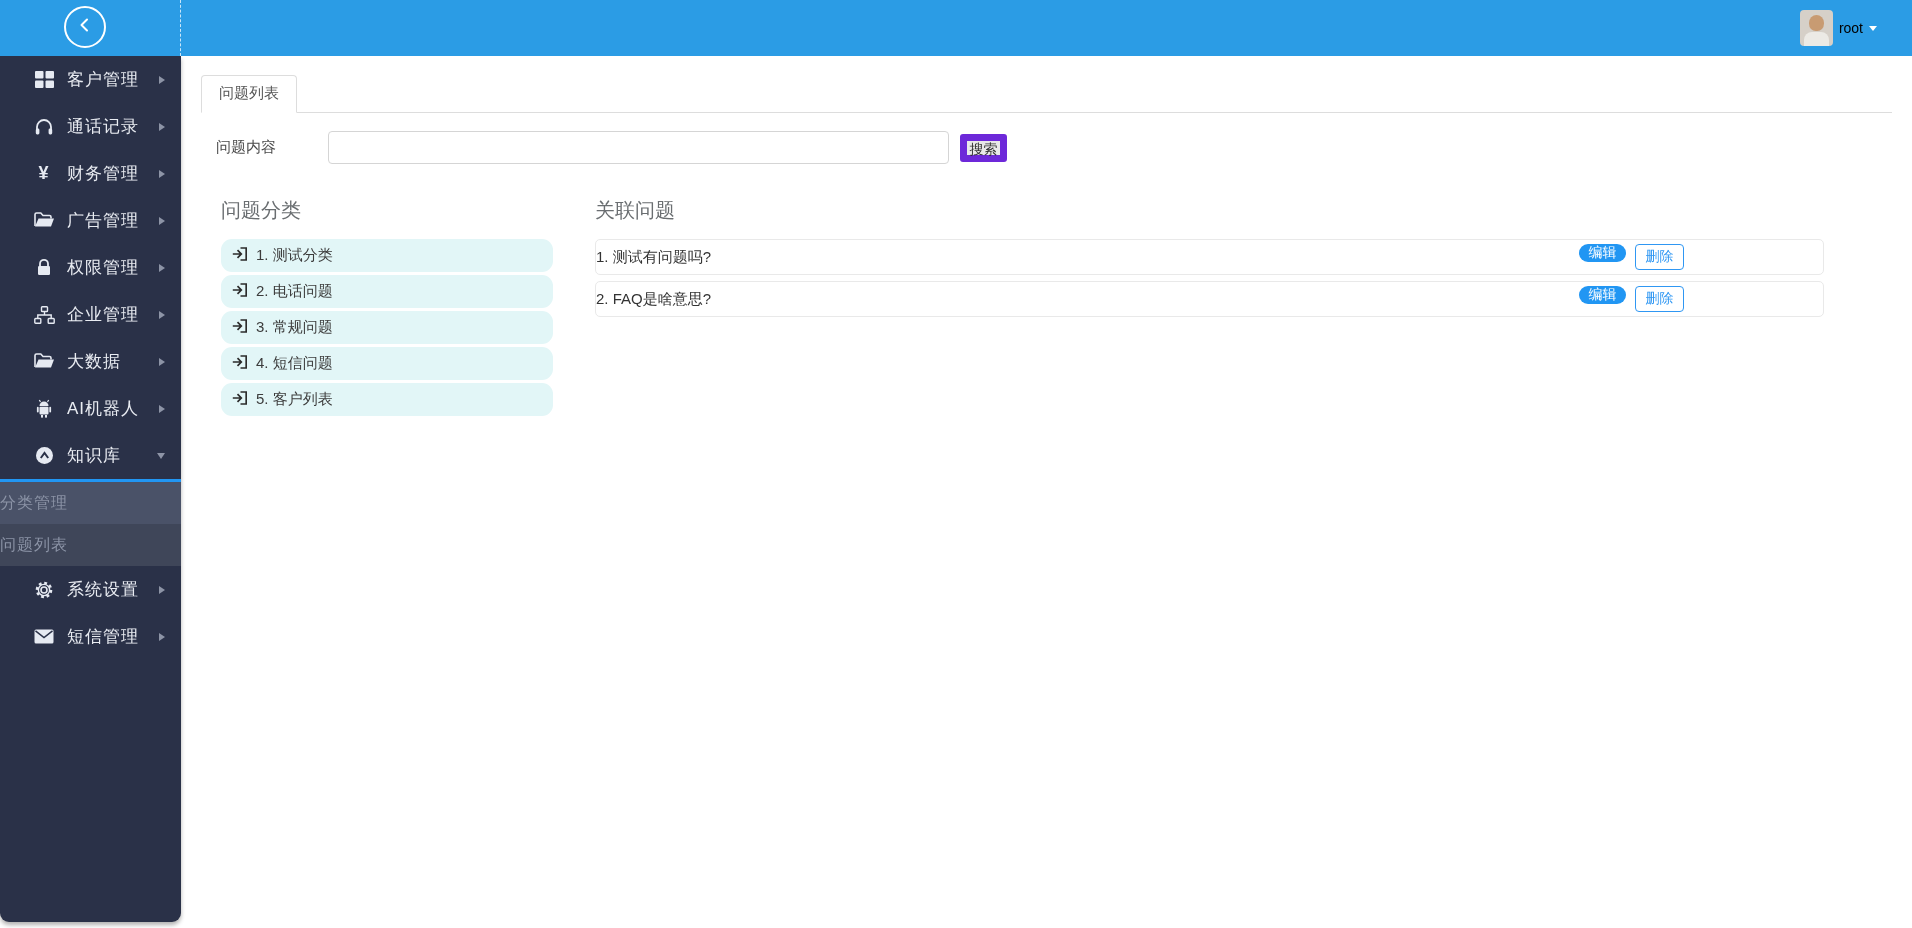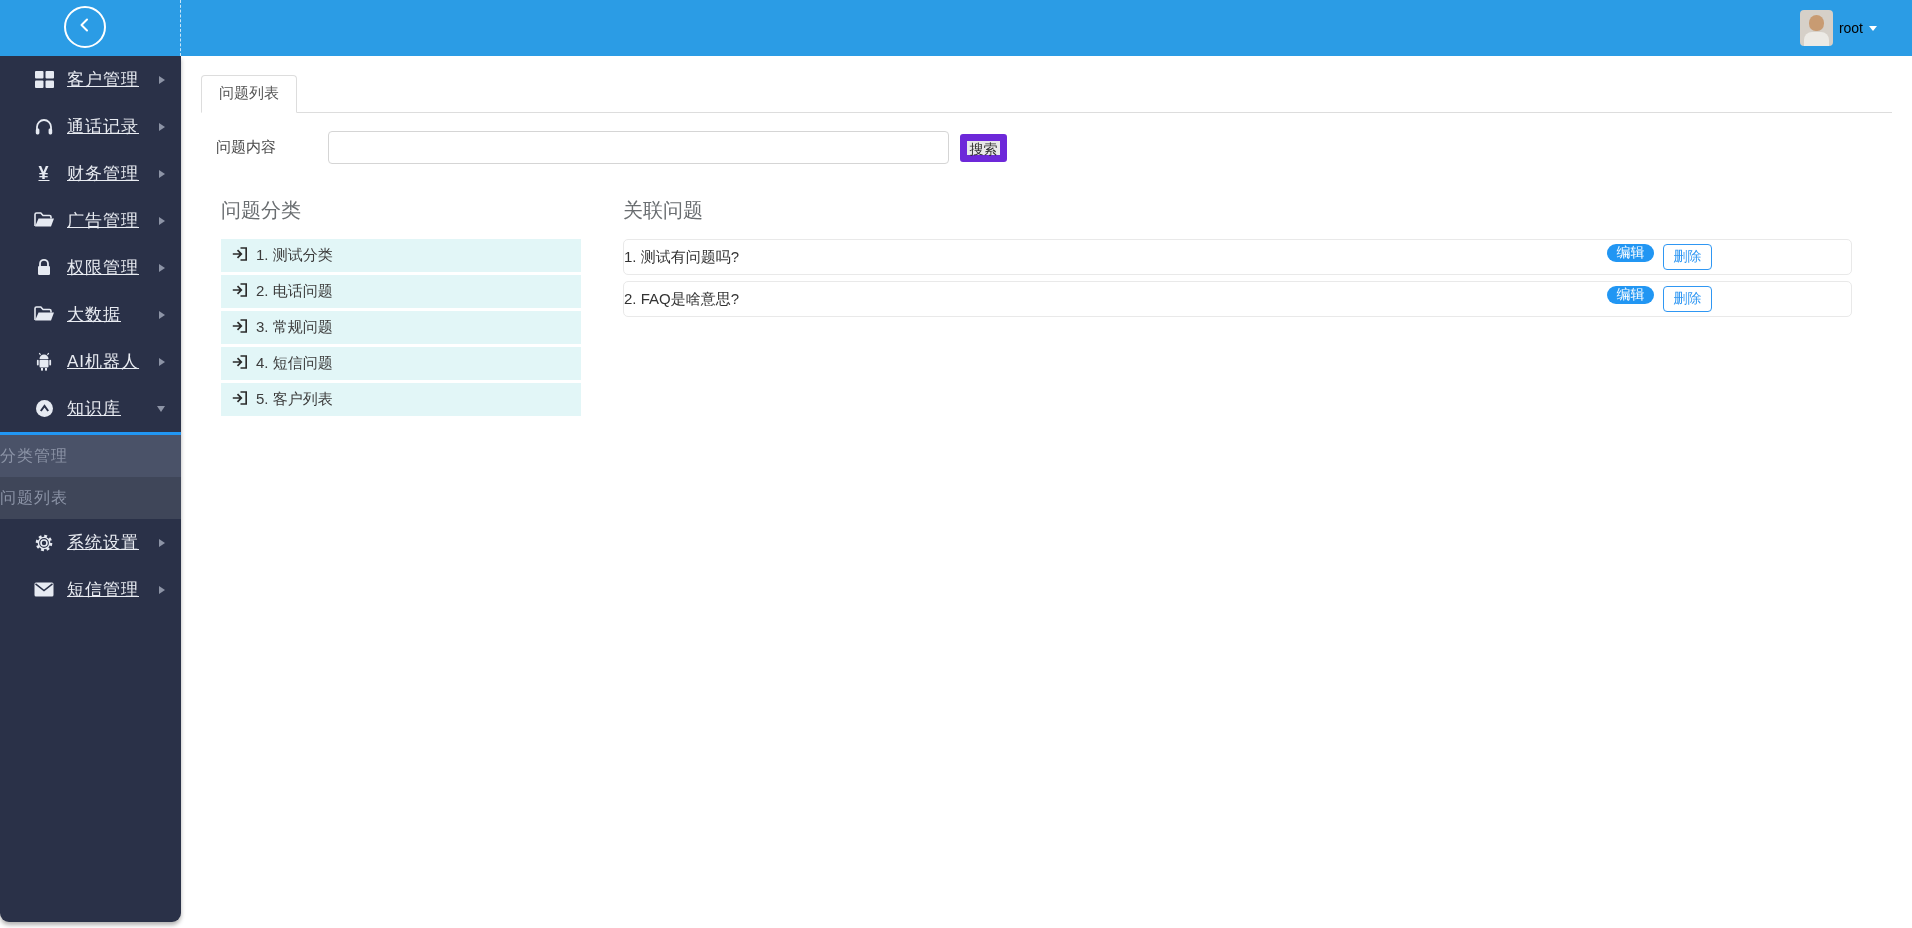--- a/index.html
+++ b/index.html
@@ -25,21 +25,21 @@
   .username { color:#000000; font-size:14px; }
   .caret-down-white { width:0; height:0; border-top:5px solid #fff;
                       border-left:4px solid transparent; border-right:4px solid transparent; }
 
   
   .sidebar { position:absolute; left:0; top:56px; width:181px; height:866px;
              background:#2a3148; border-radius:0 0 9px 9px;
              box-shadow:0 3px 4px rgba(0,0,0,.3); z-index:4; }
   .nav-item { height:47px; display:flex; align-items:center;
               padding:0 16px 0 33px; color:#e9ecf2; font-size:17px;
-              letter-spacing:1px; cursor:pointer;text-decoration:underline; }
+              letter-spacing:1px; cursor:pointer; }
   .nav-icon { width:22px; height:20px; margin-right:12px; display:flex;
               align-items:center; justify-content:center; flex:none; }
   .nav-label { flex:1; white-space:nowrap; }
   .caret-right { width:0; height:0; border-left:6px solid #8d94a6;
                  border-top:4.5px solid transparent; border-bottom:4.5px solid transparent; }
   .caret-down { width:0; height:0; border-top:6px solid #8d94a6;
                 border-left:4.5px solid transparent; border-right:4.5px solid transparent; }
   .yen-glyph { color:#e6eaf2; font-size:18px; font-weight:bold; }
   .submenu { border-top:3px solid #2196f3; }
   .submenu-item { height:42px; display:flex; align-items:center; 
@@ -56,27 +56,27 @@
 
   .search-row { margin:18px 20px 0 20px; display:flex; align-items:center; }
   .search-label { margin-left:15px; width:74px; font-size:15px; color:#4a4a4a; white-space:nowrap; }
   .search-input { margin-left:38px; width:621px; height:33px; border:1px solid #d5d5d5;
                   border-radius:4px; padding:0 10px; font-size:15px; color:#333; outline:none; }
   .search-btn { margin-left:11px; width:47px; height:28px; background:#e9e9e9;
                 border:7px solid #6d28d9; border-radius:3px; font-size:14px; color:#333;
                 cursor:pointer; }
 
   .columns { display:flex; margin:33px 20px 0 40px; gap:42px; }
-  .col-left { width:360px; flex:none; }
+  .col-left { width:332px; flex:none; }
   .col-right { width:1229px; flex:none; }
   .col-title { font-size:20px; font-weight:400; color:#6a6e71; margin-bottom:15px; }
 
   .cat-item { height:33px; margin-bottom:3px; background:#e2f6f7; display:flex;
               align-items:center; padding-left:11px; gap:9px; font-size:15px;
-              color:#3c3c3c; cursor:pointer; }
+              color:#3c3c3c; cursor:pointer;border-radius:11px; }
 
   .q-item { position:relative; height:36px; margin-bottom:6px; background:#fff;
             border:1px solid #e9e9e9; border-radius:5px; display:flex;
             align-items:center; padding-left:0; font-size:15px; color:#333; }
   .btn-edit { position:absolute; right:197px; top:4px; width:47px; height:18px;
               background:#2196f3; color:#fff; border:none; border-radius:12px;
               font-size:14px; cursor:pointer; }
   .btn-del { position:absolute; right:139px; top:4px; width:49px; height:26px;
              background:#fff; color:#2f97f3; border:1px solid #2f97f3; border-radius:4px;
              font-size:14px; cursor:pointer; }
@@ -151,20 +151,32 @@
     <span class="nav-icon">
       <svg width="18" height="19" viewBox="0 0 18 19">
           <path d="M5 8V5.8a4 4 0 0 1 8 0V8" fill="none" stroke="#e6eaf2" stroke-width="1.8"></path>
           <rect x="3" y="8" width="12" height="9" rx="1.2" fill="#e6eaf2"></rect>
         </svg>
     </span>
     <span class="nav-label">权限管理</span>
     <span class="caret-right"></span>
   </div>
 
+  <div class="nav-item">
+    <span class="nav-icon">
+      <svg width="21" height="18" viewBox="0 0 21 18">
+          <rect x="7.5" y="0.7" width="6" height="4.8" rx="0.8" fill="none" stroke="#e6eaf2" stroke-width="1.4"></rect>
+          <rect x="0.8" y="12.5" width="6" height="4.8" rx="0.8" fill="none" stroke="#e6eaf2" stroke-width="1.4"></rect>
+          <rect x="14.2" y="12.5" width="6" height="4.8" rx="0.8" fill="none" stroke="#e6eaf2" stroke-width="1.4"></rect>
+          <path d="M10.5 5.5V9M3.8 12.5V9h13.4v3.5" stroke="#e6eaf2" stroke-width="1.4" fill="none"></path>
+        </svg>
+    </span>
+    <span class="nav-label">企业管理</span>
+    <span class="caret-right"></span>
+  </div>
 
   <div class="nav-item">
     <span class="nav-icon">
       <svg width="21" height="17" viewBox="0 0 21 17">
           <path d="M1 14V2.5C1 1.7 1.7 1 2.5 1h4.3L9 3.5h6.5c.8 0 1.5.7 1.5 1.5v1.5" fill="none" stroke="#e6eaf2" stroke-width="1.6"></path>
           <path d="M4.5 6.5H20l-3 8H1z" fill="#e6eaf2"></path>
         </svg>
     </span>
     <span class="nav-label">大数据</span>
     <span class="caret-right"></span>

